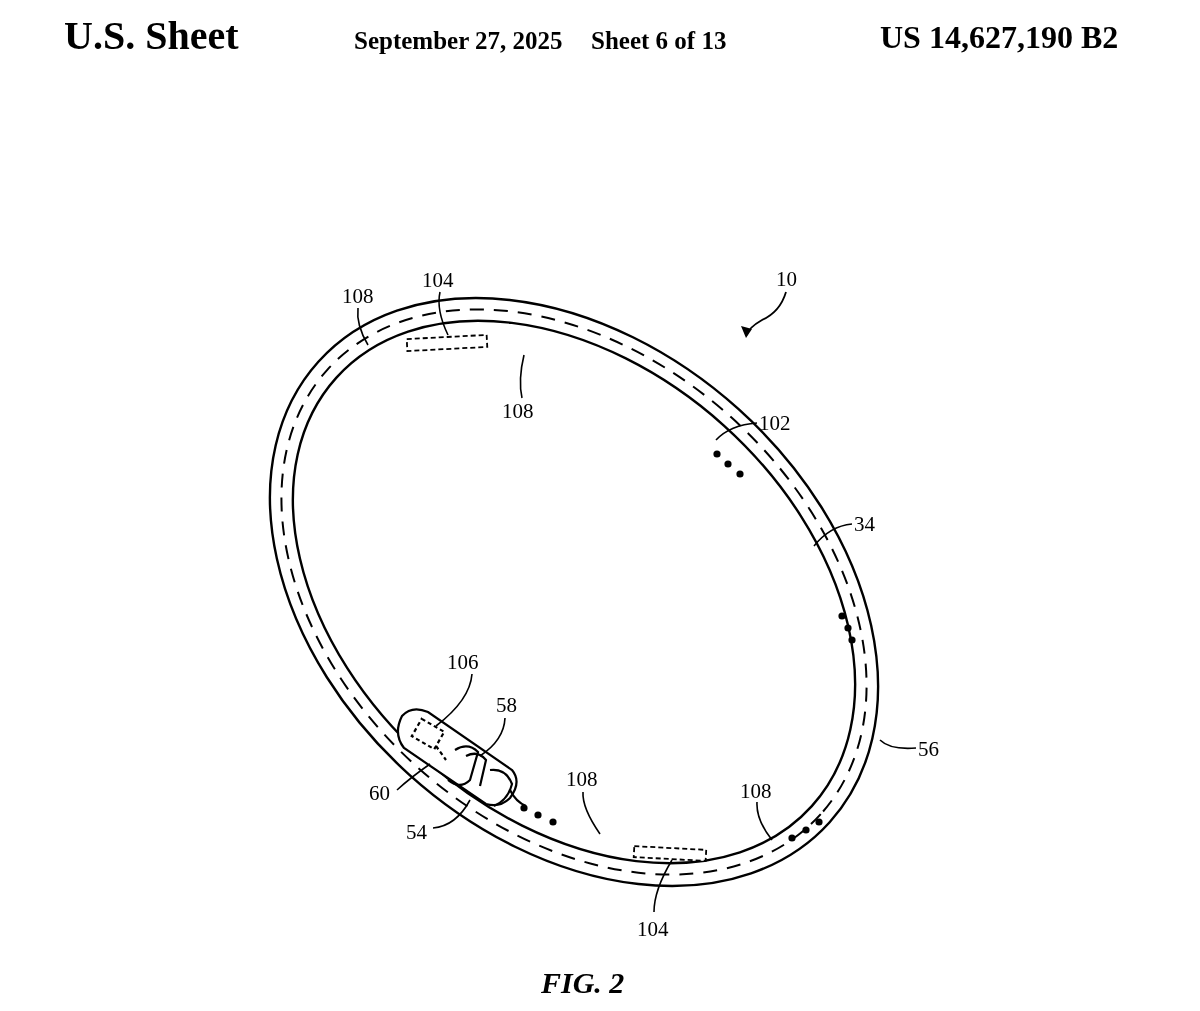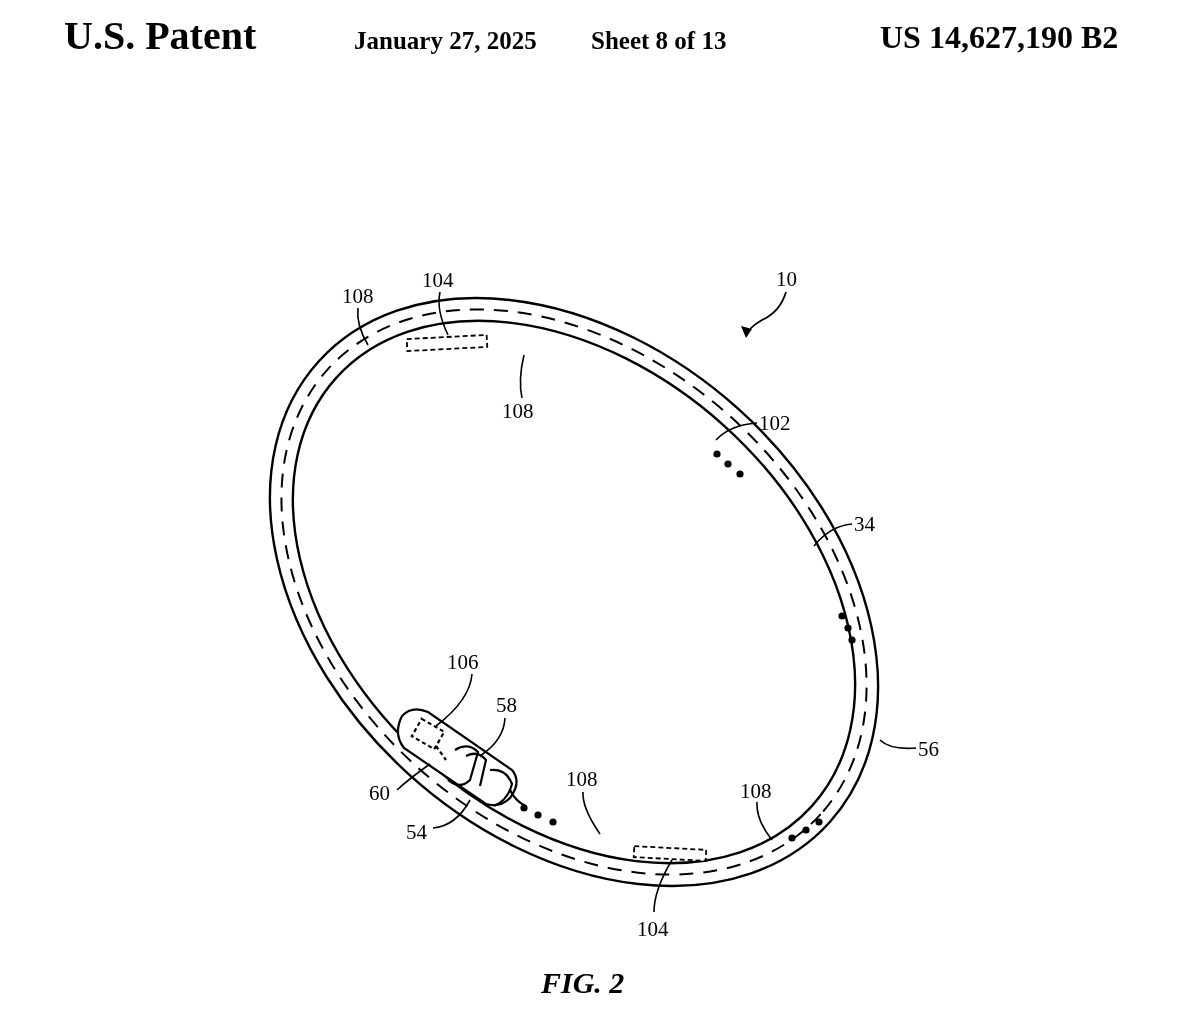--- a/index.html
+++ b/index.html
@@ -9,23 +9,23 @@
     #h-date { left: 354px; font-size: 25px; top: 27px; }
     #h-sheet { left: 591px; font-size: 25px; top: 27px; }
     #h-num { left: 880px; font-size: 32px; top: 19px; }
     svg.fig { position: absolute; left: 0; top: 0; }
     .lbl { font-family: "Liberation Serif", serif; font-size: 21px; fill: #000; }
     .figlbl { font-family: "Liberation Serif", serif; font-size: 30px; font-style: italic; font-weight: bold; fill: #000; }
   </style>
 </head>
 <body>
 
-<div class="hdr" id="h-title">U.S. Patent</div>
-<div class="hdr" id="h-date">January 27, 2025</div>
-<div class="hdr" id="h-sheet">Sheet 8 of 13</div>
+<div class="hdr" id="h-title">U.S. Sheet</div>
+<div class="hdr" id="h-date">September 27, 2025</div>
+<div class="hdr" id="h-sheet">Sheet 6 of 13</div>
 <div class="hdr" id="h-num">US 14,627,190 B2</div>
 
 <svg class="fig" width="1200" height="1011" viewBox="0 0 1200 1011">
   <g fill="none" stroke="#000" stroke-width="2.4">
 
     <ellipse cx="574" cy="592" rx="344" ry="246" transform="rotate(42 574 592)"></ellipse>
     <ellipse cx="574" cy="592" rx="320" ry="224" transform="rotate(42 574 592)"></ellipse>
   </g>
 
   <ellipse cx="574" cy="592" rx="332" ry="235" transform="rotate(42 574 592)" fill="none" stroke="#000" stroke-width="2" stroke-dasharray="14 10"></ellipse>

